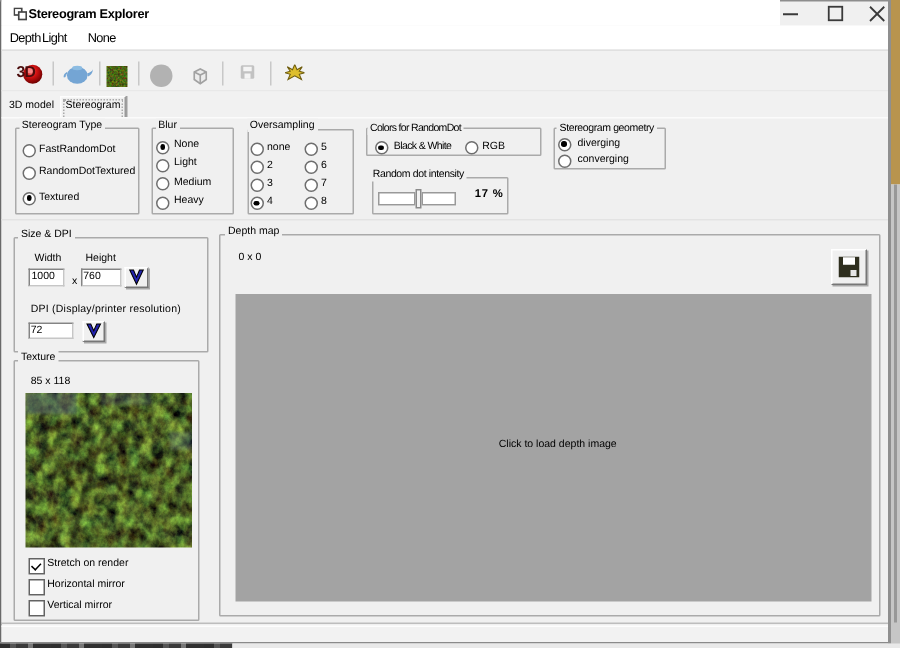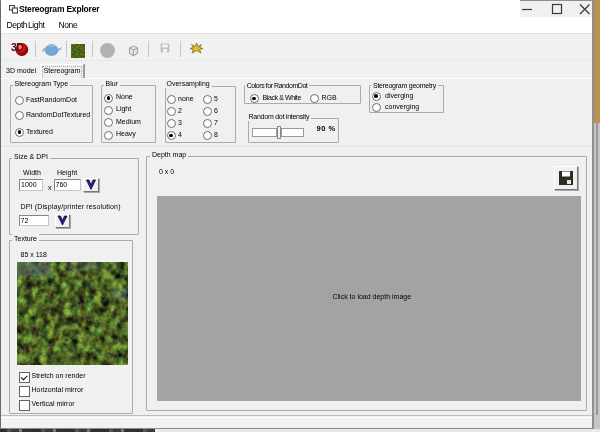--- a/index.html
+++ b/index.html
@@ -184,21 +184,21 @@
 <div class="radio on" style="left:249.5px;top:94px"></div>
 <div class="lab" style="left:262.5px;top:93px;letter-spacing:-0.4px">Black &amp; White</div>
 <div class="radio" style="left:310px;top:94px"></div>
 <div class="lab" style="left:321.5px;top:93px">RGB</div>
 
 <div class="grp" style="left:247.5px;top:117.5px;width:91.5px;height:25px"></div>
 <div class="cap" style="left:246.5px;top:112px;letter-spacing:-0.25px">Random dot intensity</div>
 <div style="position:absolute;left:251.5px;top:128px;width:25px;height:8.5px;background:#fff;border:1px solid #999"></div>
 <div style="position:absolute;left:281px;top:128px;width:23px;height:8.5px;background:#fff;border:1px solid #999"></div>
 <div style="position:absolute;left:277px;top:126px;width:4px;height:12.5px;background:#f2f2f2;border:1px solid #8a8a8a"></div>
-<div class="lab" style="left:316.5px;top:124px;font-weight:bold;font-size:7.5px;letter-spacing:0.5px">90 %</div>
+<div class="lab" style="left:316.5px;top:124px;font-weight:bold;font-size:7.5px;letter-spacing:0.5px">17 %</div>
 
 <div class="grp" style="left:369px;top:85px;width:75px;height:27.7px"></div>
 <div class="cap" style="left:371px;top:80.7px;letter-spacing:-0.25px">Stereogram geometry</div>
 <div class="radio on" style="left:371.5px;top:91.5px"></div>
 <div class="lab" style="left:385px;top:90.5px">diverging</div>
 <div class="radio" style="left:371.5px;top:103px"></div>
 <div class="lab" style="left:385px;top:102px">converging</div>
 
 <div class="grp" style="left:8.5px;top:158px;width:130.5px;height:77px"></div>
 <div class="cap" style="left:12px;top:152px">Size &amp; DPI</div>

